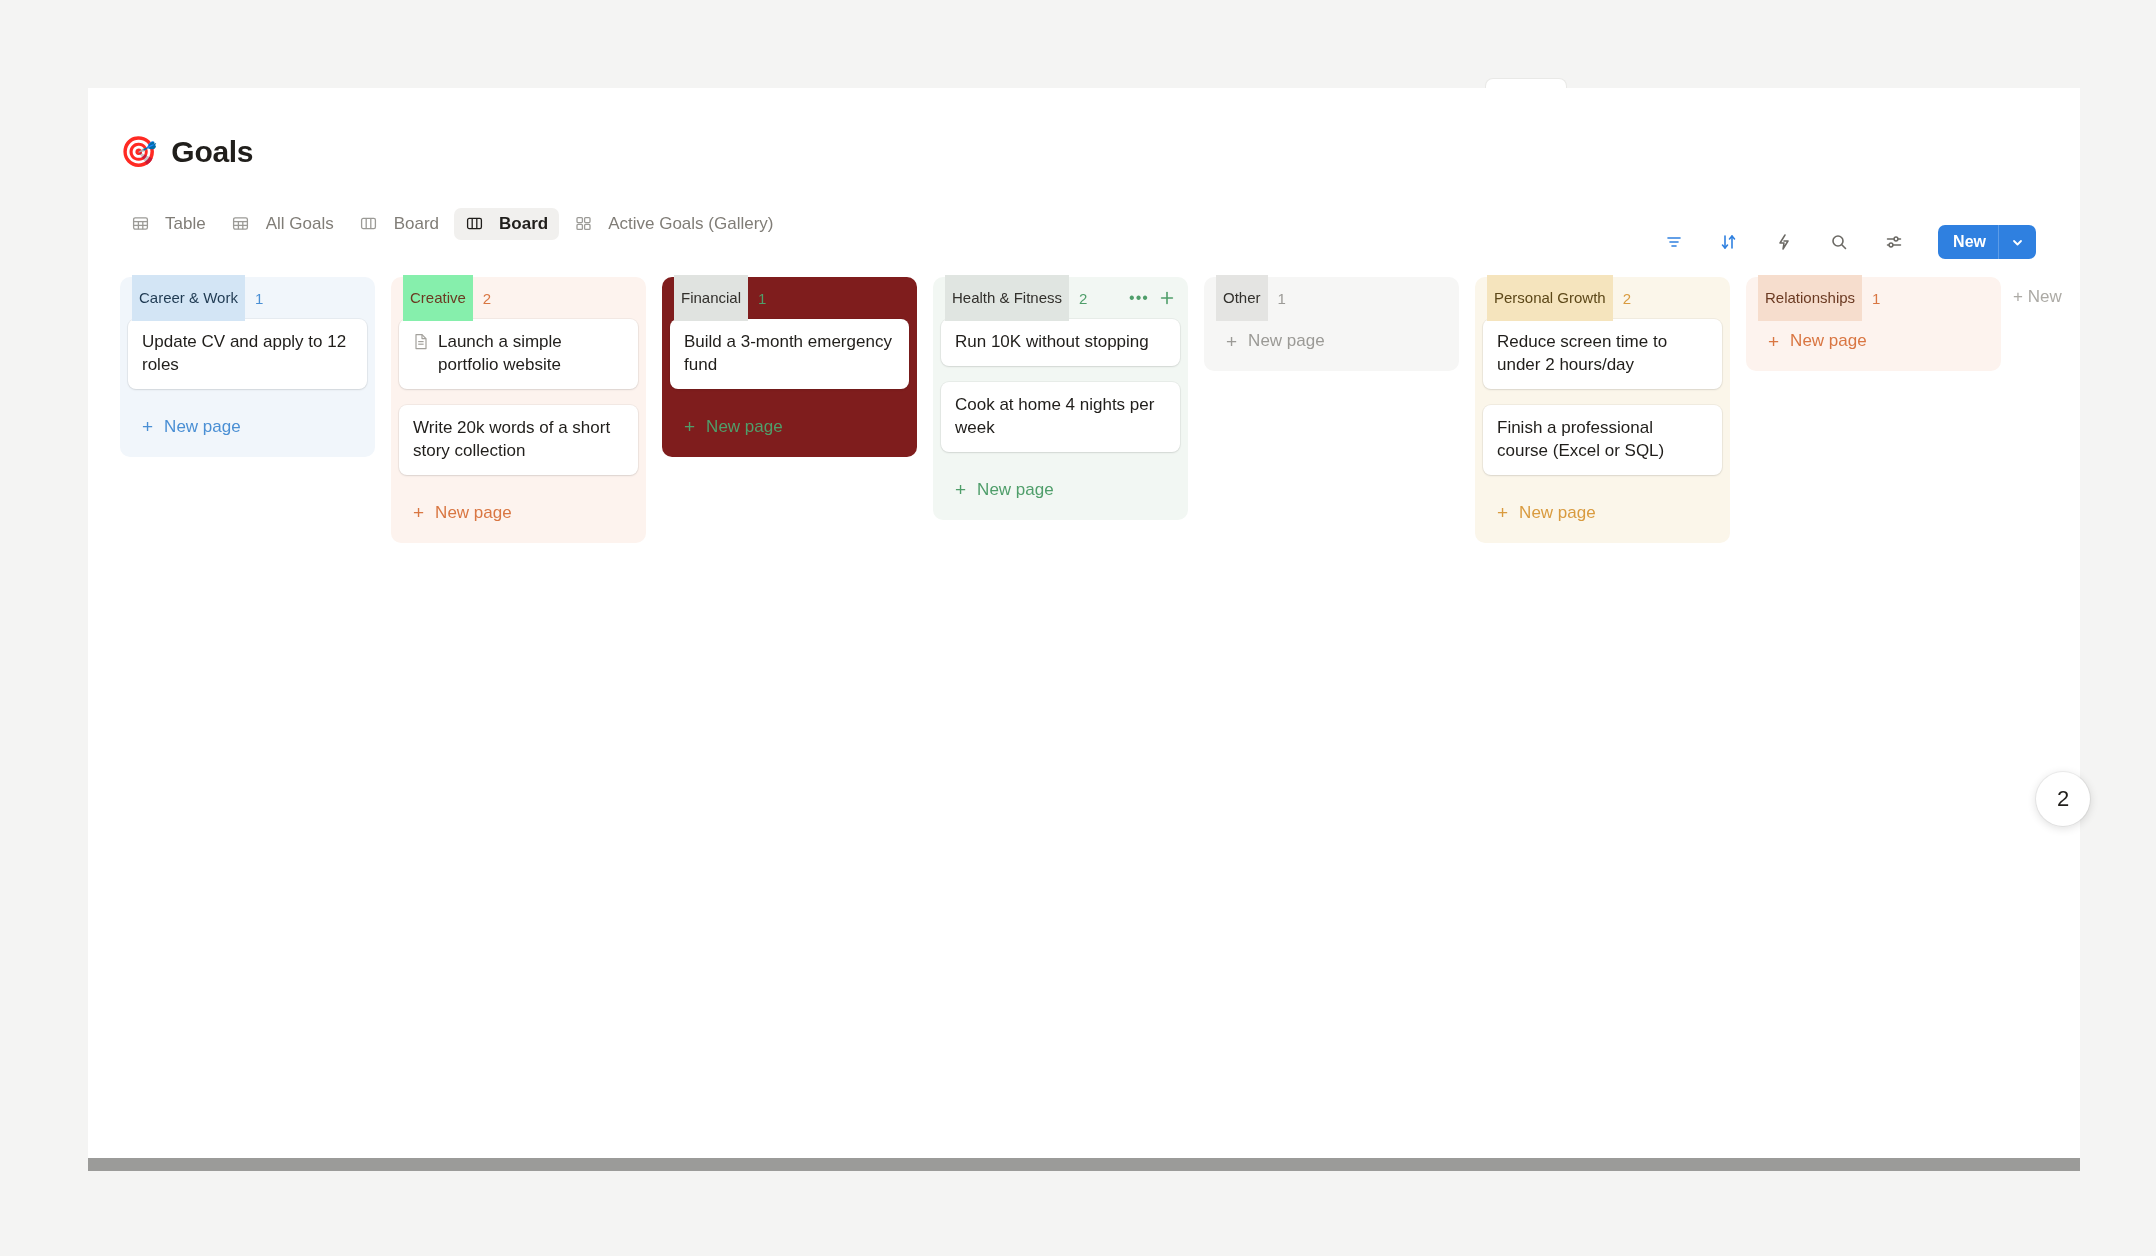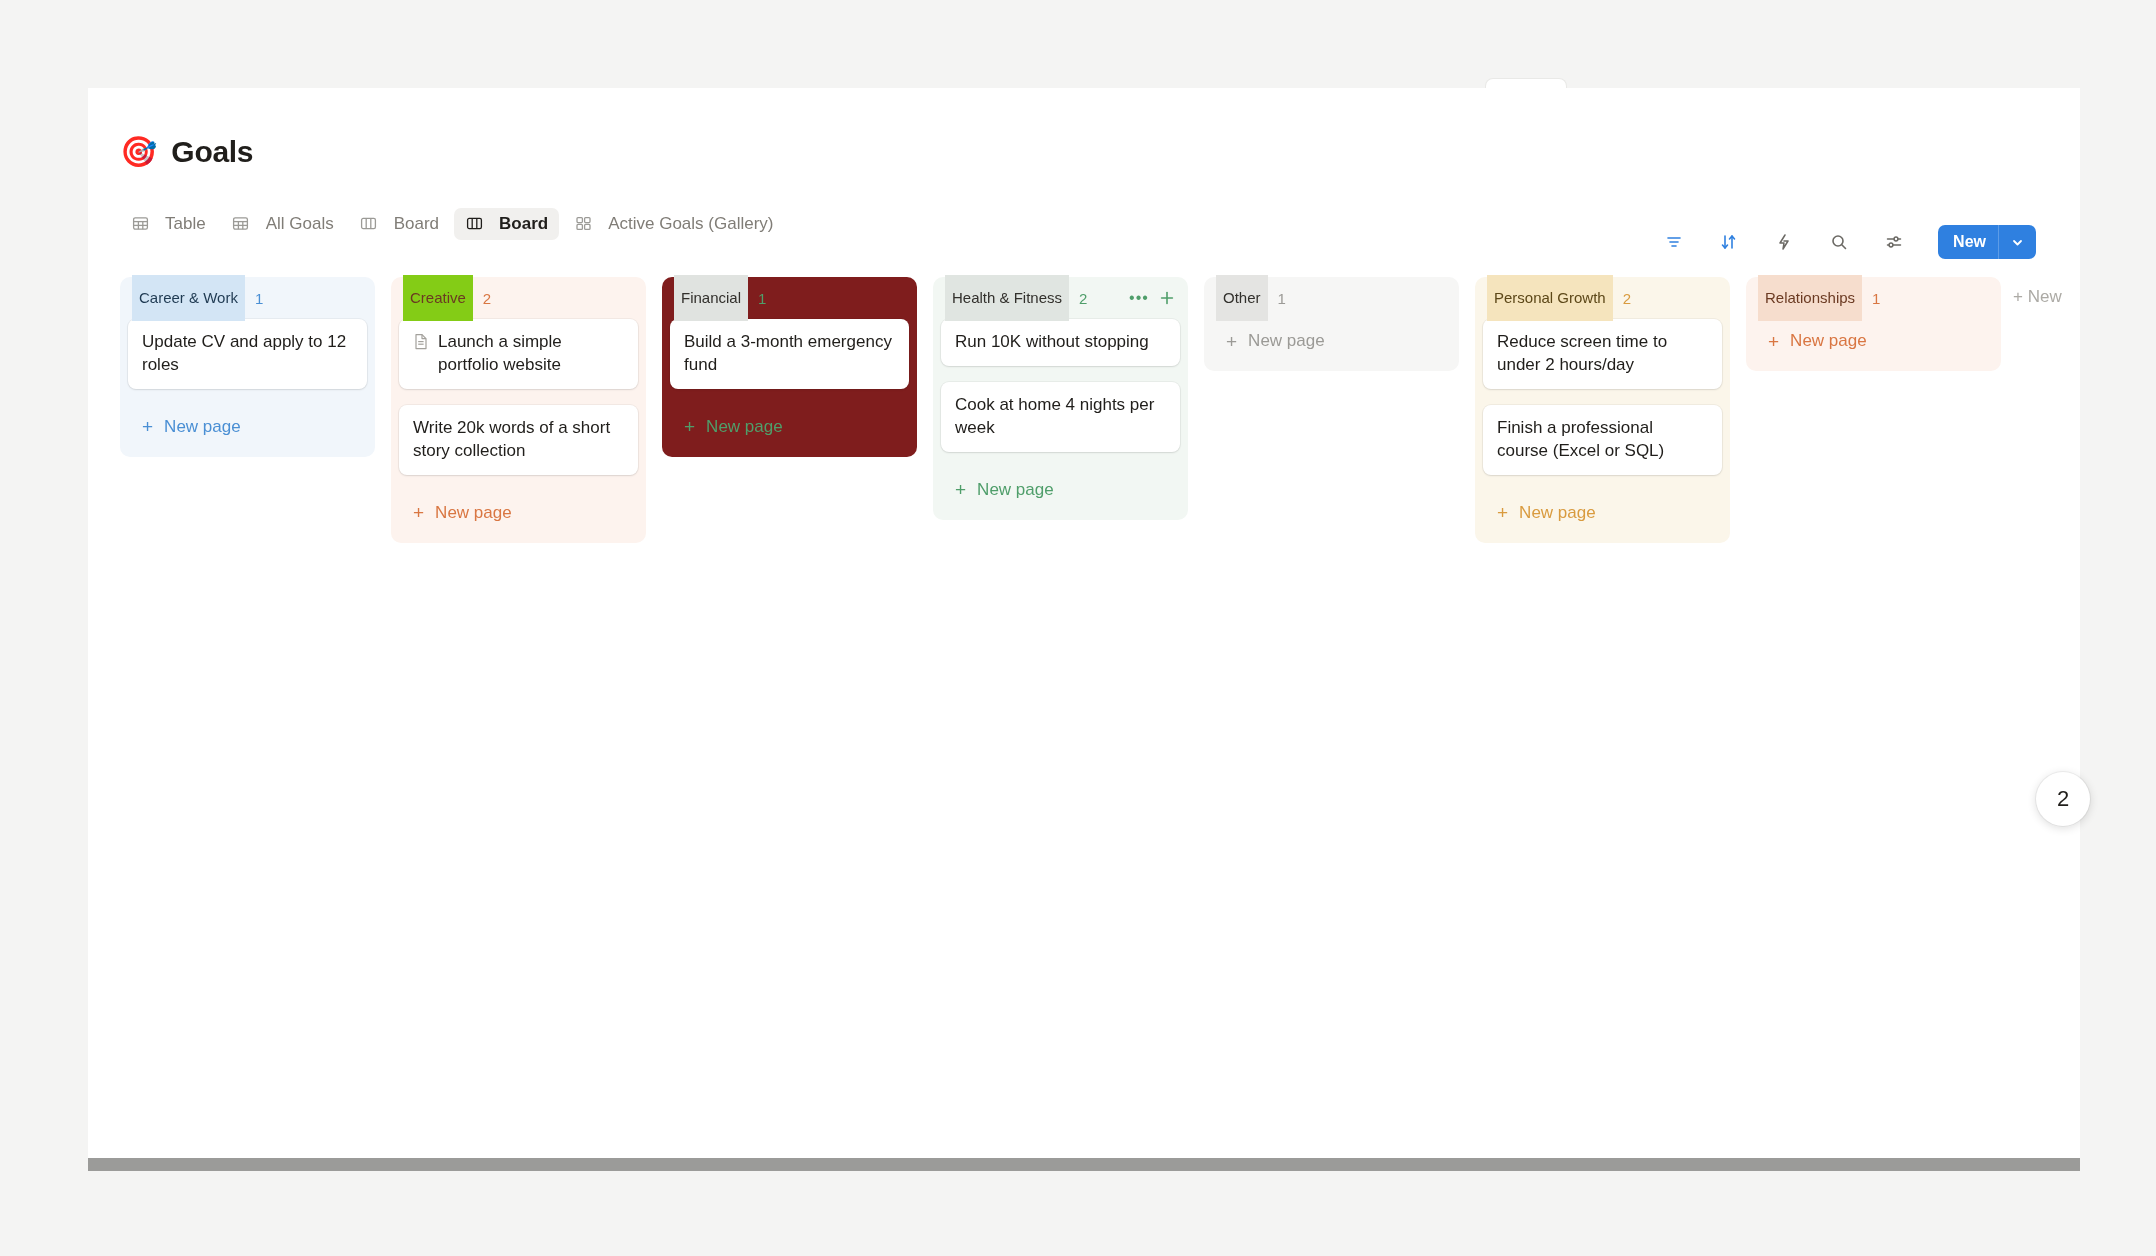--- a/index.html
+++ b/index.html
@@ -258,21 +258,21 @@
             </div>
             <div class="newpage" style="color:#4a8fd4">
               <span class="plus">+</span>
               <span>New page</span>
             </div>
           </div>
         </div>
         <div class="col">
           <div class="col-inner" style="background:#fdf3ee">
             <div class="col-head">
-              <span class="tag" style="background:#84cc16;color:#6b3a22">Creative</span>
+              <span class="tag" style="background:#86efac;color:#6b3a22">Creative</span>
               <span class="count" style="color:#d97642">2</span>
             </div>
             <div class="card">
               <div class="ct">
                 <span class="pg-icon"><svg width="16" height="17" viewBox="0 0 16 17" fill="none" stroke="#a3a19c" stroke-width="1.2" stroke-linejoin="round">
                     <path d="M3 1.6h6l4 4v10H3z"></path>
                     <polyline points="9,1.6 9,5.6 13,5.6"></polyline>
                     <line x1="5.2" y1="8.6" x2="10.6" y2="8.6"></line>
                     <line x1="5.2" y1="11.2" x2="10.6" y2="11.2"></line>
                   </svg></span>

